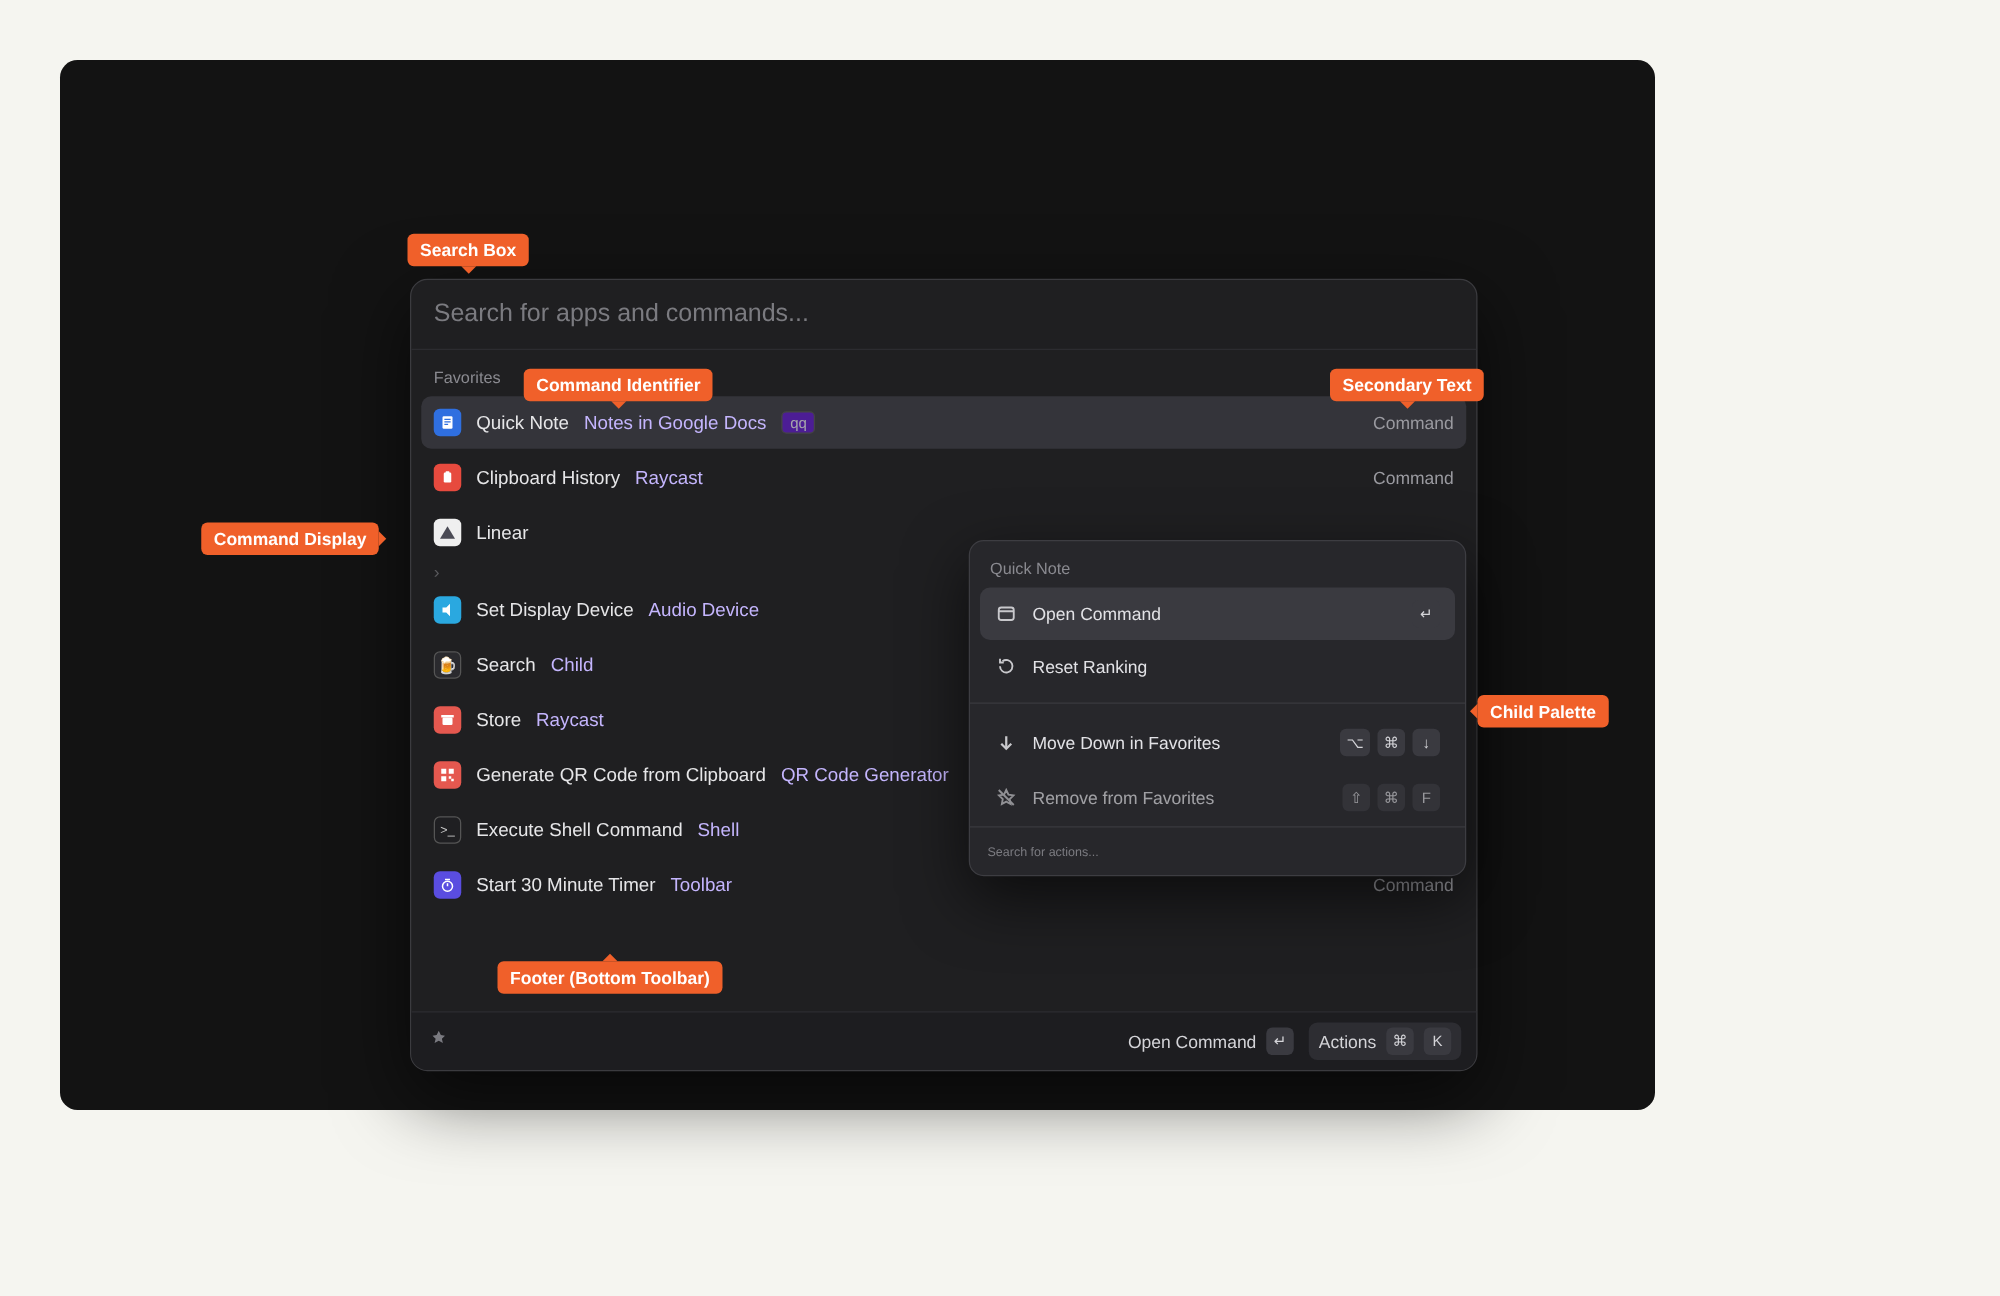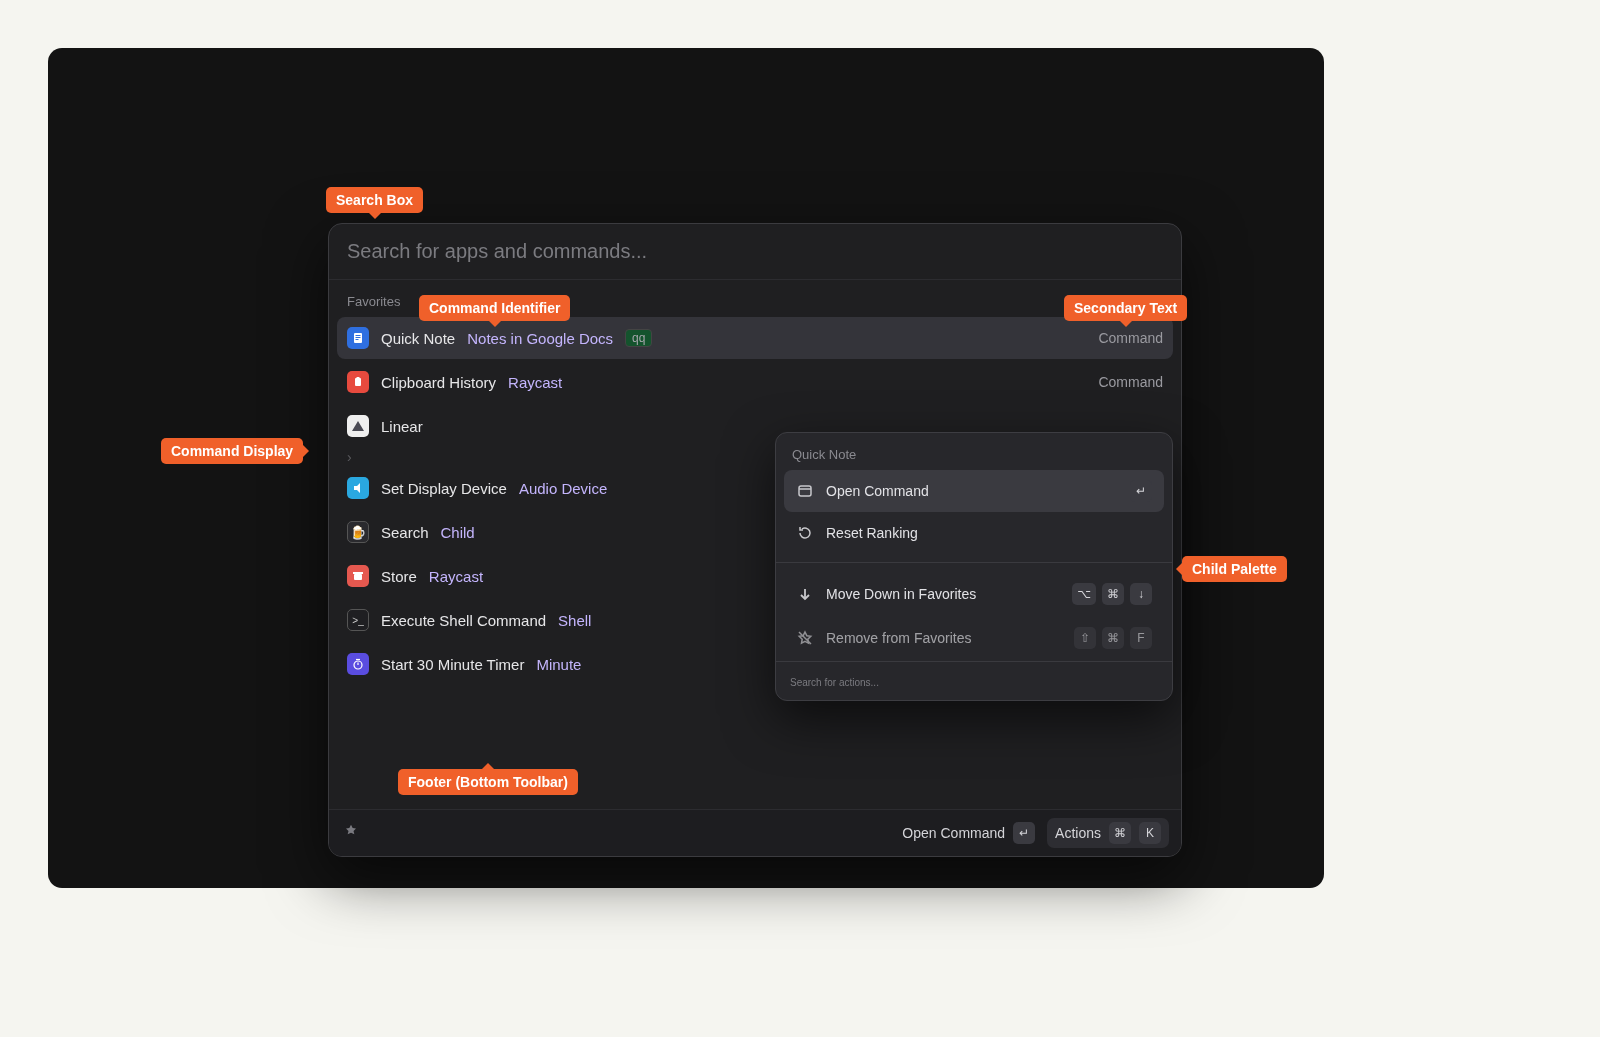--- a/index.html
+++ b/index.html
@@ -33,21 +33,21 @@
   }
   .item.selected { background: #34343a; }
   .item .icon {
     width: 22px; height: 22px; border-radius: 5px; flex-shrink: 0;
     display: flex; align-items: center; justify-content: center;
     font-size: 12px;
   }
   .item .title { color: #e6e6e8; }
   .item .subtitle { color: #c4b5fd; }
   .pill {
-    font-size: 12px; color: #a6a6ac; background: #14532d;
+    font-size: 12px; color: #a6a6ac; background: #4c1d95;
     border: 1px solid #444; border-radius: 4px; padding: 1px 6px;
   }
   .spacer { flex: 1; }
   .type { color: #9a9aa0; font-size: 14px; }
   .submenu-dot { color: #5a5a5e; font-size: 14px; padding-left: 3px; }
   .footer {
     display: flex; align-items: center; gap: 12px;
     padding: 8px 12px; border-top: 1px solid #2c2c30;
     background: #1d1d20;
   }
@@ -191,35 +191,49 @@
             <svg width="12" height="12" viewBox="0 0 12 12" fill="#fff">
               <rect x="2" y="4" width="8" height="6" rx="1"></rect>
               <rect x="1" y="2" width="10" height="2"></rect>
             </svg>
           </div>
           <span class="title">Store</span>
           <span class="subtitle">Raycast</span>
           <span class="spacer"></span>
         </div>
         <div class="item">
+          <div class="icon ic-redgrid">
+            <svg width="12" height="12" viewBox="0 0 12 12" fill="#fff">
+              <rect x="1" y="1" width="4" height="4"></rect>
+              <rect x="7" y="1" width="4" height="4"></rect>
+              <rect x="1" y="7" width="4" height="4"></rect>
+              <rect x="7" y="7" width="2" height="2"></rect>
+              <rect x="9" y="9" width="2" height="2"></rect>
+            </svg>
+          </div>
+          <span class="title">Generate QR Code from Clipboard</span>
+          <span class="subtitle">QR Code Generator</span>
+          <span class="spacer"></span>
+        </div>
+        <div class="item">
           <div class="icon ic-term" style="color:#ccc;font-size:10px;">&gt;_</div>
           <span class="title">Execute Shell Command</span>
           <span class="subtitle">Shell</span>
           <span class="spacer"></span>
         </div>
         <div class="item">
           <div class="icon ic-purple">
             <svg width="12" height="12" viewBox="0 0 12 12" fill="none" stroke="#fff" stroke-width="1.2">
               <circle cx="6" cy="7" r="4"></circle>
               <line x1="6" y1="7" x2="6" y2="4.5"></line>
               <line x1="4" y1="1.5" x2="8" y2="1.5"></line>
             </svg>
           </div>
           <span class="title">Start 30 Minute Timer</span>
-          <span class="subtitle">Minute</span>
+          <span class="subtitle">Toolbar</span>
           <span class="spacer"></span>
           <span class="type">Command</span>
         </div>
       </div>
     <div class="footer">
       <svg class="footer-left-icon" viewBox="0 0 24 24" fill="currentColor">
         <path d="M12 2l2 4 4 .6-3 3 1 4-4-2-4 2 1-4-3-3 4-.6z"></path>
       </svg>
       <div class="spacer"></div>
       <div class="footer-btn">
@@ -295,16 +309,16 @@
         </div>
       </div>
     <div class="sp-search">
       <input placeholder="Search for actions..." style="">
     </div>
   </div>
 
   <div class="callout arrow-down" style="left:278px; top:139px;">Search Box</div>
   <div class="callout arrow-down" style="left:371px; top:247px;">Command Identifier</div>
   <div class="callout arrow-down" style="left:1016px; top:247px;">Secondary Text</div>
-  <div class="callout arrow-right" style="left:113px; top:390px;">Command Display</div>
+  <div class="callout arrow-right" style="left:113px; top:370px;">Command Display</div>
   <div class="callout arrow-left" style="left:1134px; top:508px;">Child Palette</div>
   <div class="callout arrow-up" style="left:350px; top:721px;">Footer (Bottom Toolbar)</div>
 </div>
 
 </body></html>

